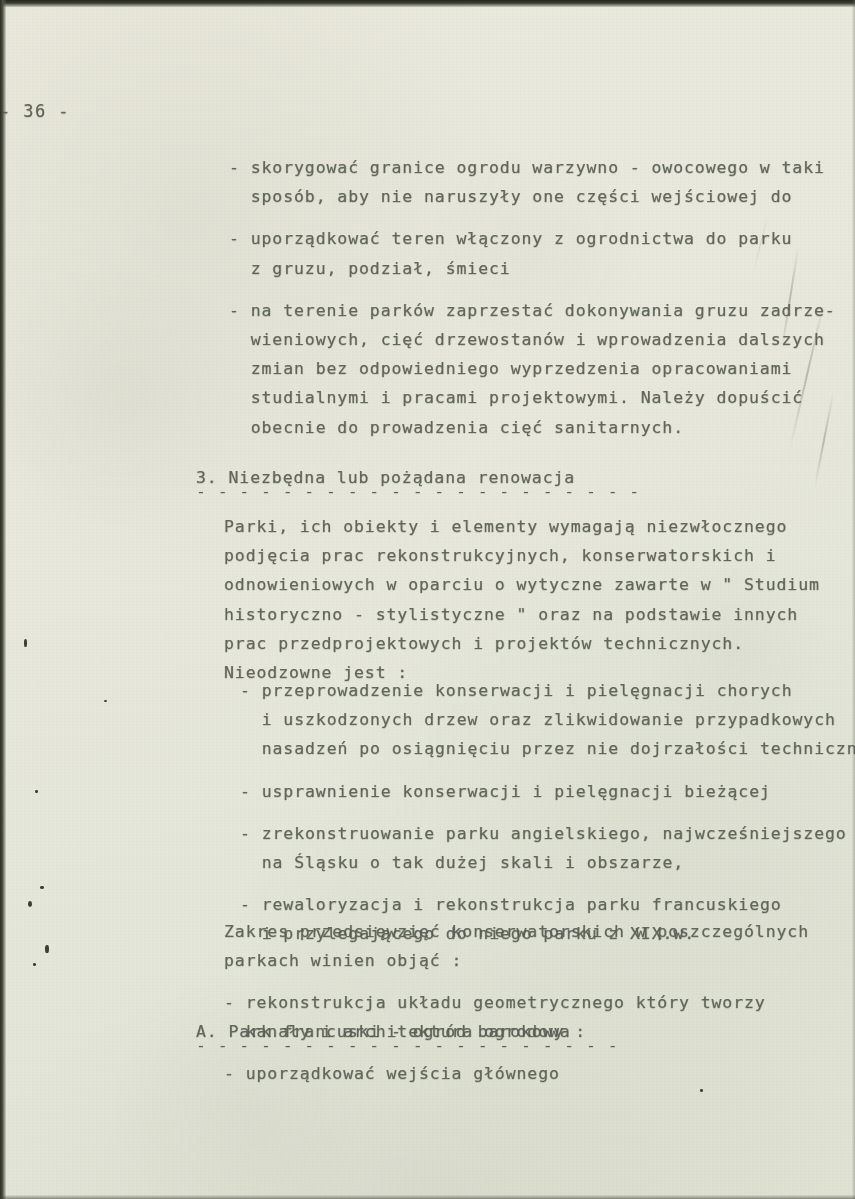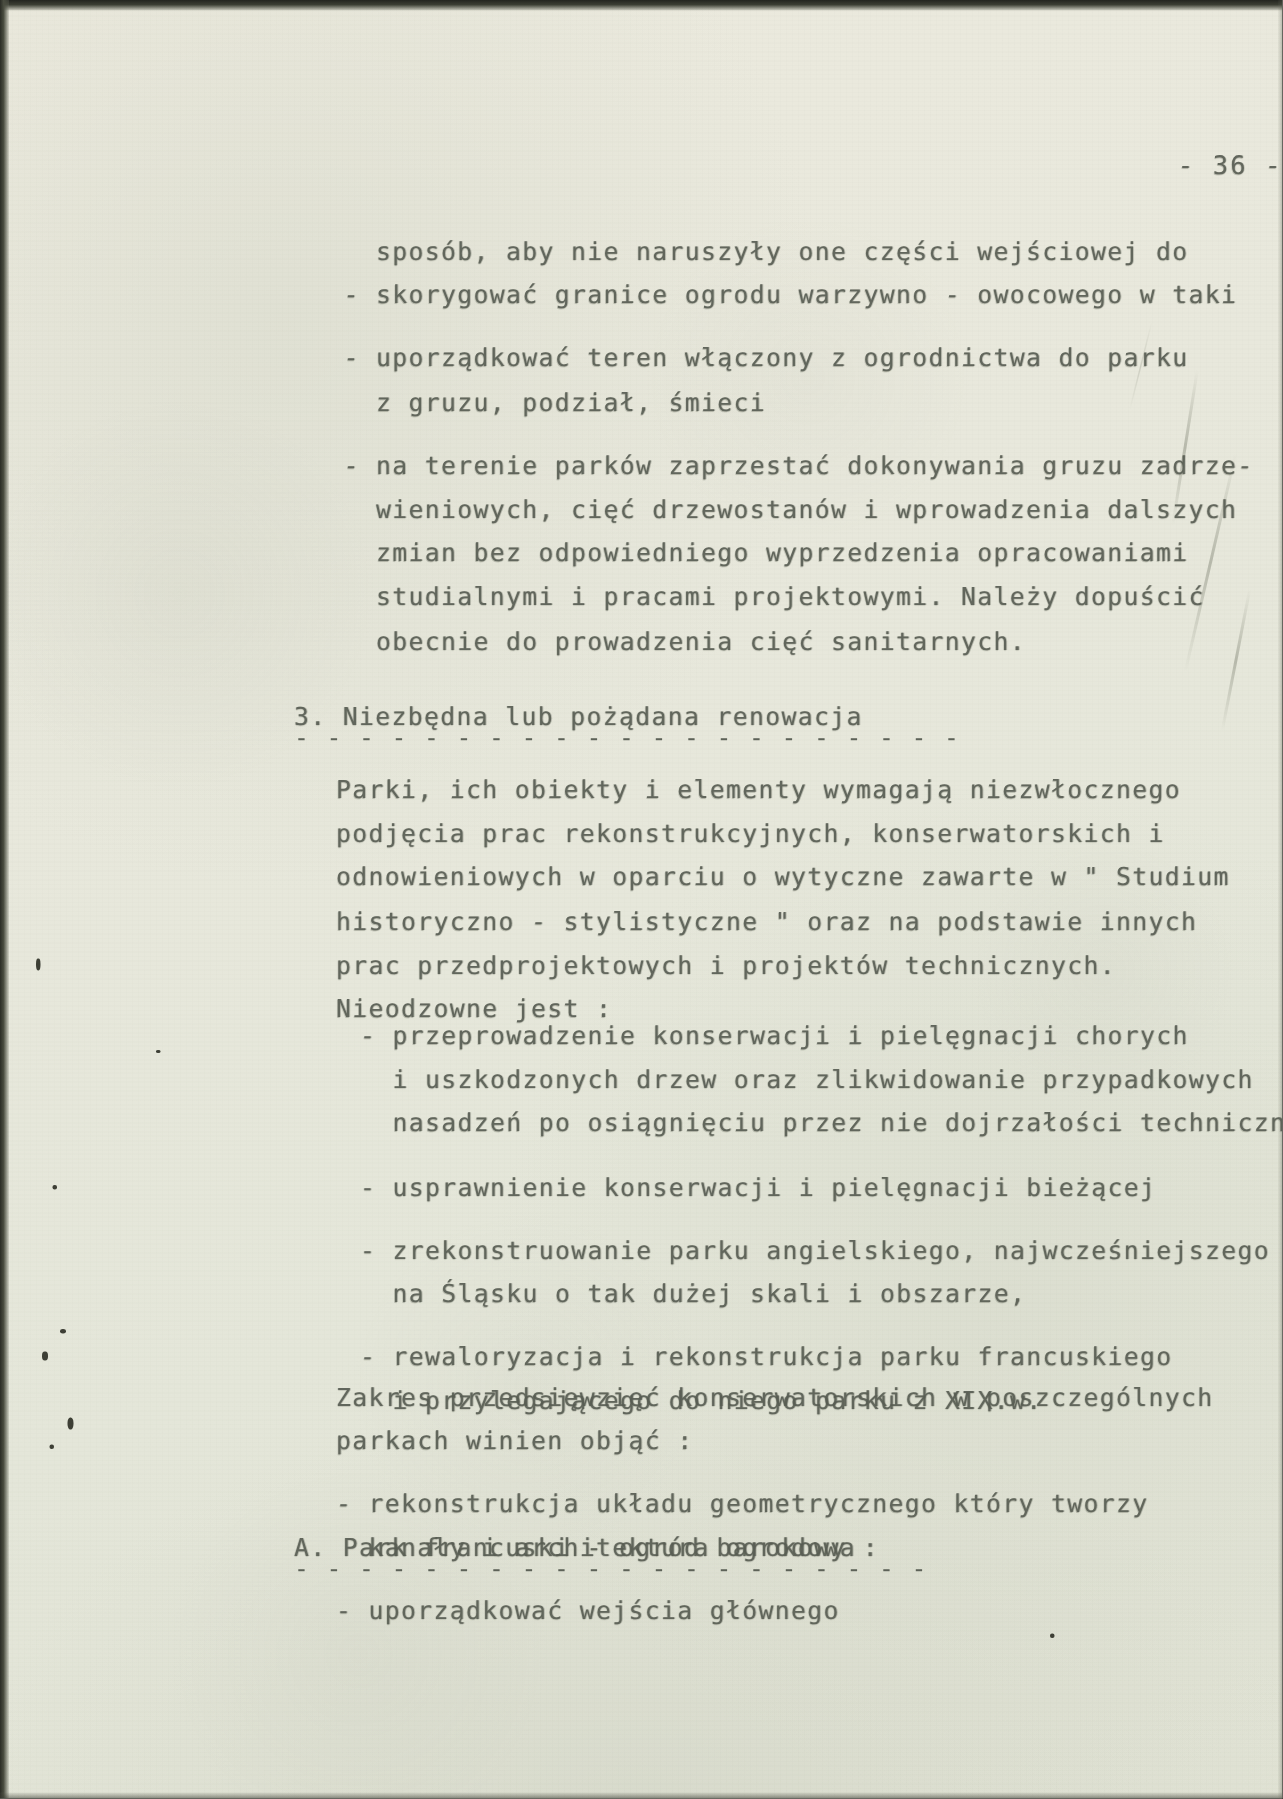--- a/index.html
+++ b/index.html
@@ -74,21 +74,21 @@
   
   .content {
     position: absolute;
     inset: 0;
   }
   .folio {
     position: absolute;
     top: 101px;
     left: 0;
     width: 855px;
-    text-align: right;
+    text-align: left;
     font-size: 17px;
     letter-spacing: 1.4px;
   }
   .block { position: absolute; }
   .line {
     font-size: 16.5px;
     line-height: 29.2px;
     letter-spacing: 0.9px;
     white-space: pre;
   }
@@ -140,22 +140,22 @@
   <div class="speck" style="left:45px;  top:945px; width:4px;  height:8px;"></div>
   <div class="speck" style="left:33px;  top:963px; width:3px;  height:3px;"></div>
   <div class="speck" style="left:104px; top:700px; width:3px;  height:2px;"></div>
   <div class="speck" style="left:700px; top:1089px; width:3px; height:3px;"></div>
 
   <div class="content">
 
     <div class="folio">- 36 -</div>
 
     <div class="block" style="left:229px; top:153px;">
+      <div class="line">- skorygować granice ogrodu warzywno - owocowego w taki</div>
       <div class="line">  sposób, aby nie naruszyły one części wejściowej do</div>
-      <div class="line">- skorygować granice ogrodu warzywno - owocowego w taki</div>
       <div class="spacer-s"></div>
       <div class="line">- uporządkować teren włączony z ogrodnictwa do parku</div>
       <div class="line">  z gruzu, podział, śmieci</div>
       <div class="spacer-s"></div>
       <div class="line">- na terenie parków zaprzestać dokonywania gruzu zadrze-</div>
       <div class="line">  wieniowych, cięć drzewostanów i wprowadzenia dalszych</div>
       <div class="line">  zmian bez odpowiedniego wyprzedzenia opracowaniami</div>
       <div class="line">  studialnymi i pracami projektowymi. Należy dopuścić</div>
       <div class="line">  obecnie do prowadzenia cięć sanitarnych.</div>
     </div>

